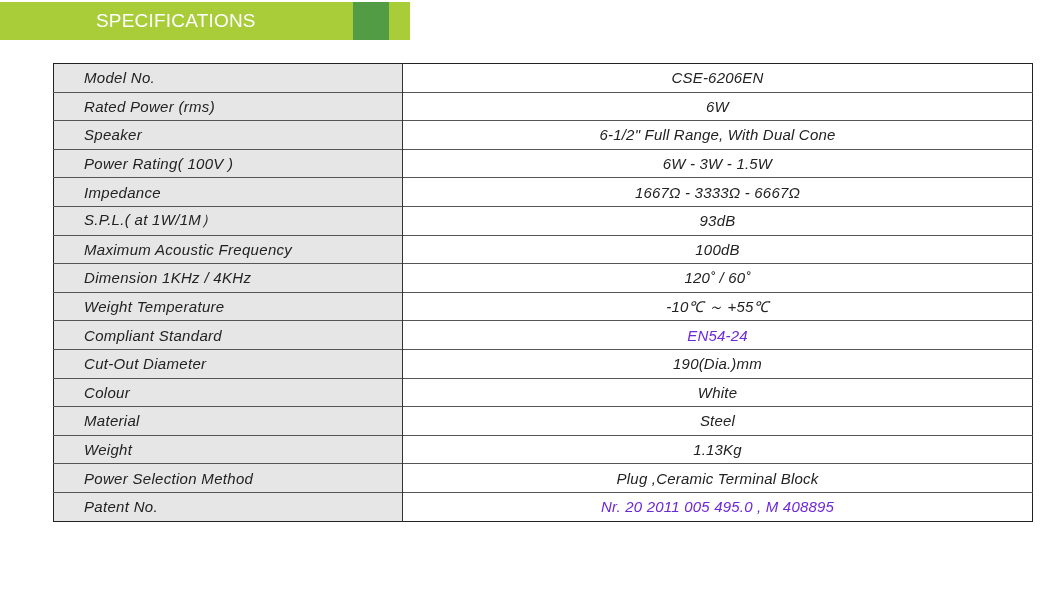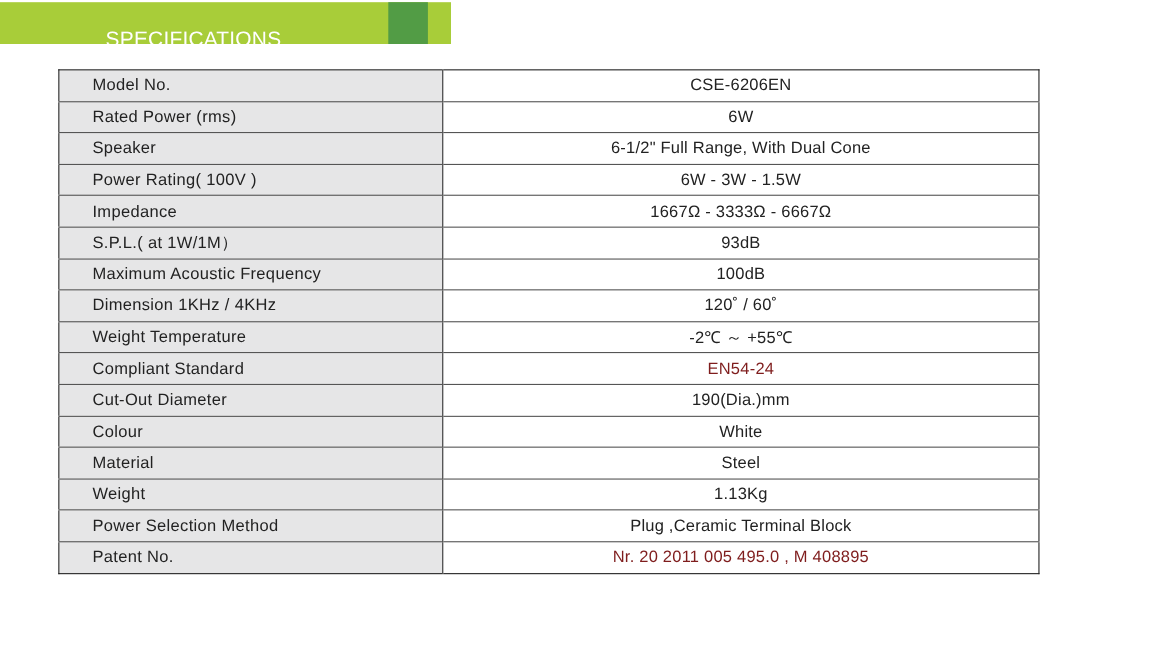--- a/index.html
+++ b/index.html
@@ -1,25 +1,25 @@
 <!DOCTYPE html>
 <html><head>
 <meta charset="utf-8">
 <style>
   html, body { margin:0; padding:0; background:#ffffff; }
   body { width:1047px; height:590px; position:relative; overflow:hidden; font-family:"Liberation Sans", sans-serif; }
   .banner { position:absolute; left:0; top:2px; width:410px; height:38px; background:#a8cd39; }
-  .banner-title { position:absolute; left:96px; top:16px; height:38px; line-height:38px; color:#ffffff; font-size:19px; letter-spacing:0.2px; }
+  .banner-title { position:absolute; left:96px; top:0; height:38px; line-height:38px; color:#ffffff; font-size:19px; letter-spacing:0.2px; }
   .banner-accent { position:absolute; left:353px; top:0; width:36px; height:38px; background:#529c45; }
-  .spec-table { position:absolute; left:53px; top:63px; width:892px; border-collapse:collapse; border:1.5px solid #222; }
+  .spec-table { position:absolute; left:53px; top:63px; width:980px; border-collapse:collapse; border:1.5px solid #222;font-style:italic; }
   .spec-table td { height:27.6px; padding:0; border-top:1.5px solid #555; font-size:15px; color:#222; }
   .spec-table tr:first-child td { border-top:none; }
   .spec-table td.label { width:318px; background:#e6e6e7; padding-left:30px; border-right:1.5px solid #333; text-align:left; letter-spacing:0.3px; }
   .spec-table td.value { text-align:center; background:#ffffff; letter-spacing:0.2px; }
-  .spec-table td.value.red { color:#7f1d1d; }
+  .spec-table td.value.red { color:#6d28d9; }
 </style>
 </head>
 <body>
 
 <div class="banner">
   <span class="banner-title">SPECIFICATIONS</span>
   <div class="banner-accent"></div>
 </div>
 
 <table class="spec-table">
@@ -51,21 +51,21 @@
     <tr>
         <td class="label">Maximum Acoustic Frequency</td>
         <td class="value">100dB</td>
       </tr>
     <tr>
         <td class="label">Dimension 1KHz / 4KHz</td>
         <td class="value">120˚  / 60˚</td>
       </tr>
     <tr>
         <td class="label">Weight Temperature</td>
-        <td class="value">-2℃ ～ +55℃</td>
+        <td class="value">-10℃ ～ +55℃</td>
       </tr>
     <tr>
         <td class="label">Compliant  Standard</td>
         <td class="value red">EN54-24</td>
       </tr>
     <tr>
         <td class="label">Cut-Out Diameter</td>
         <td class="value">190(Dia.)mm</td>
       </tr>
     <tr>

